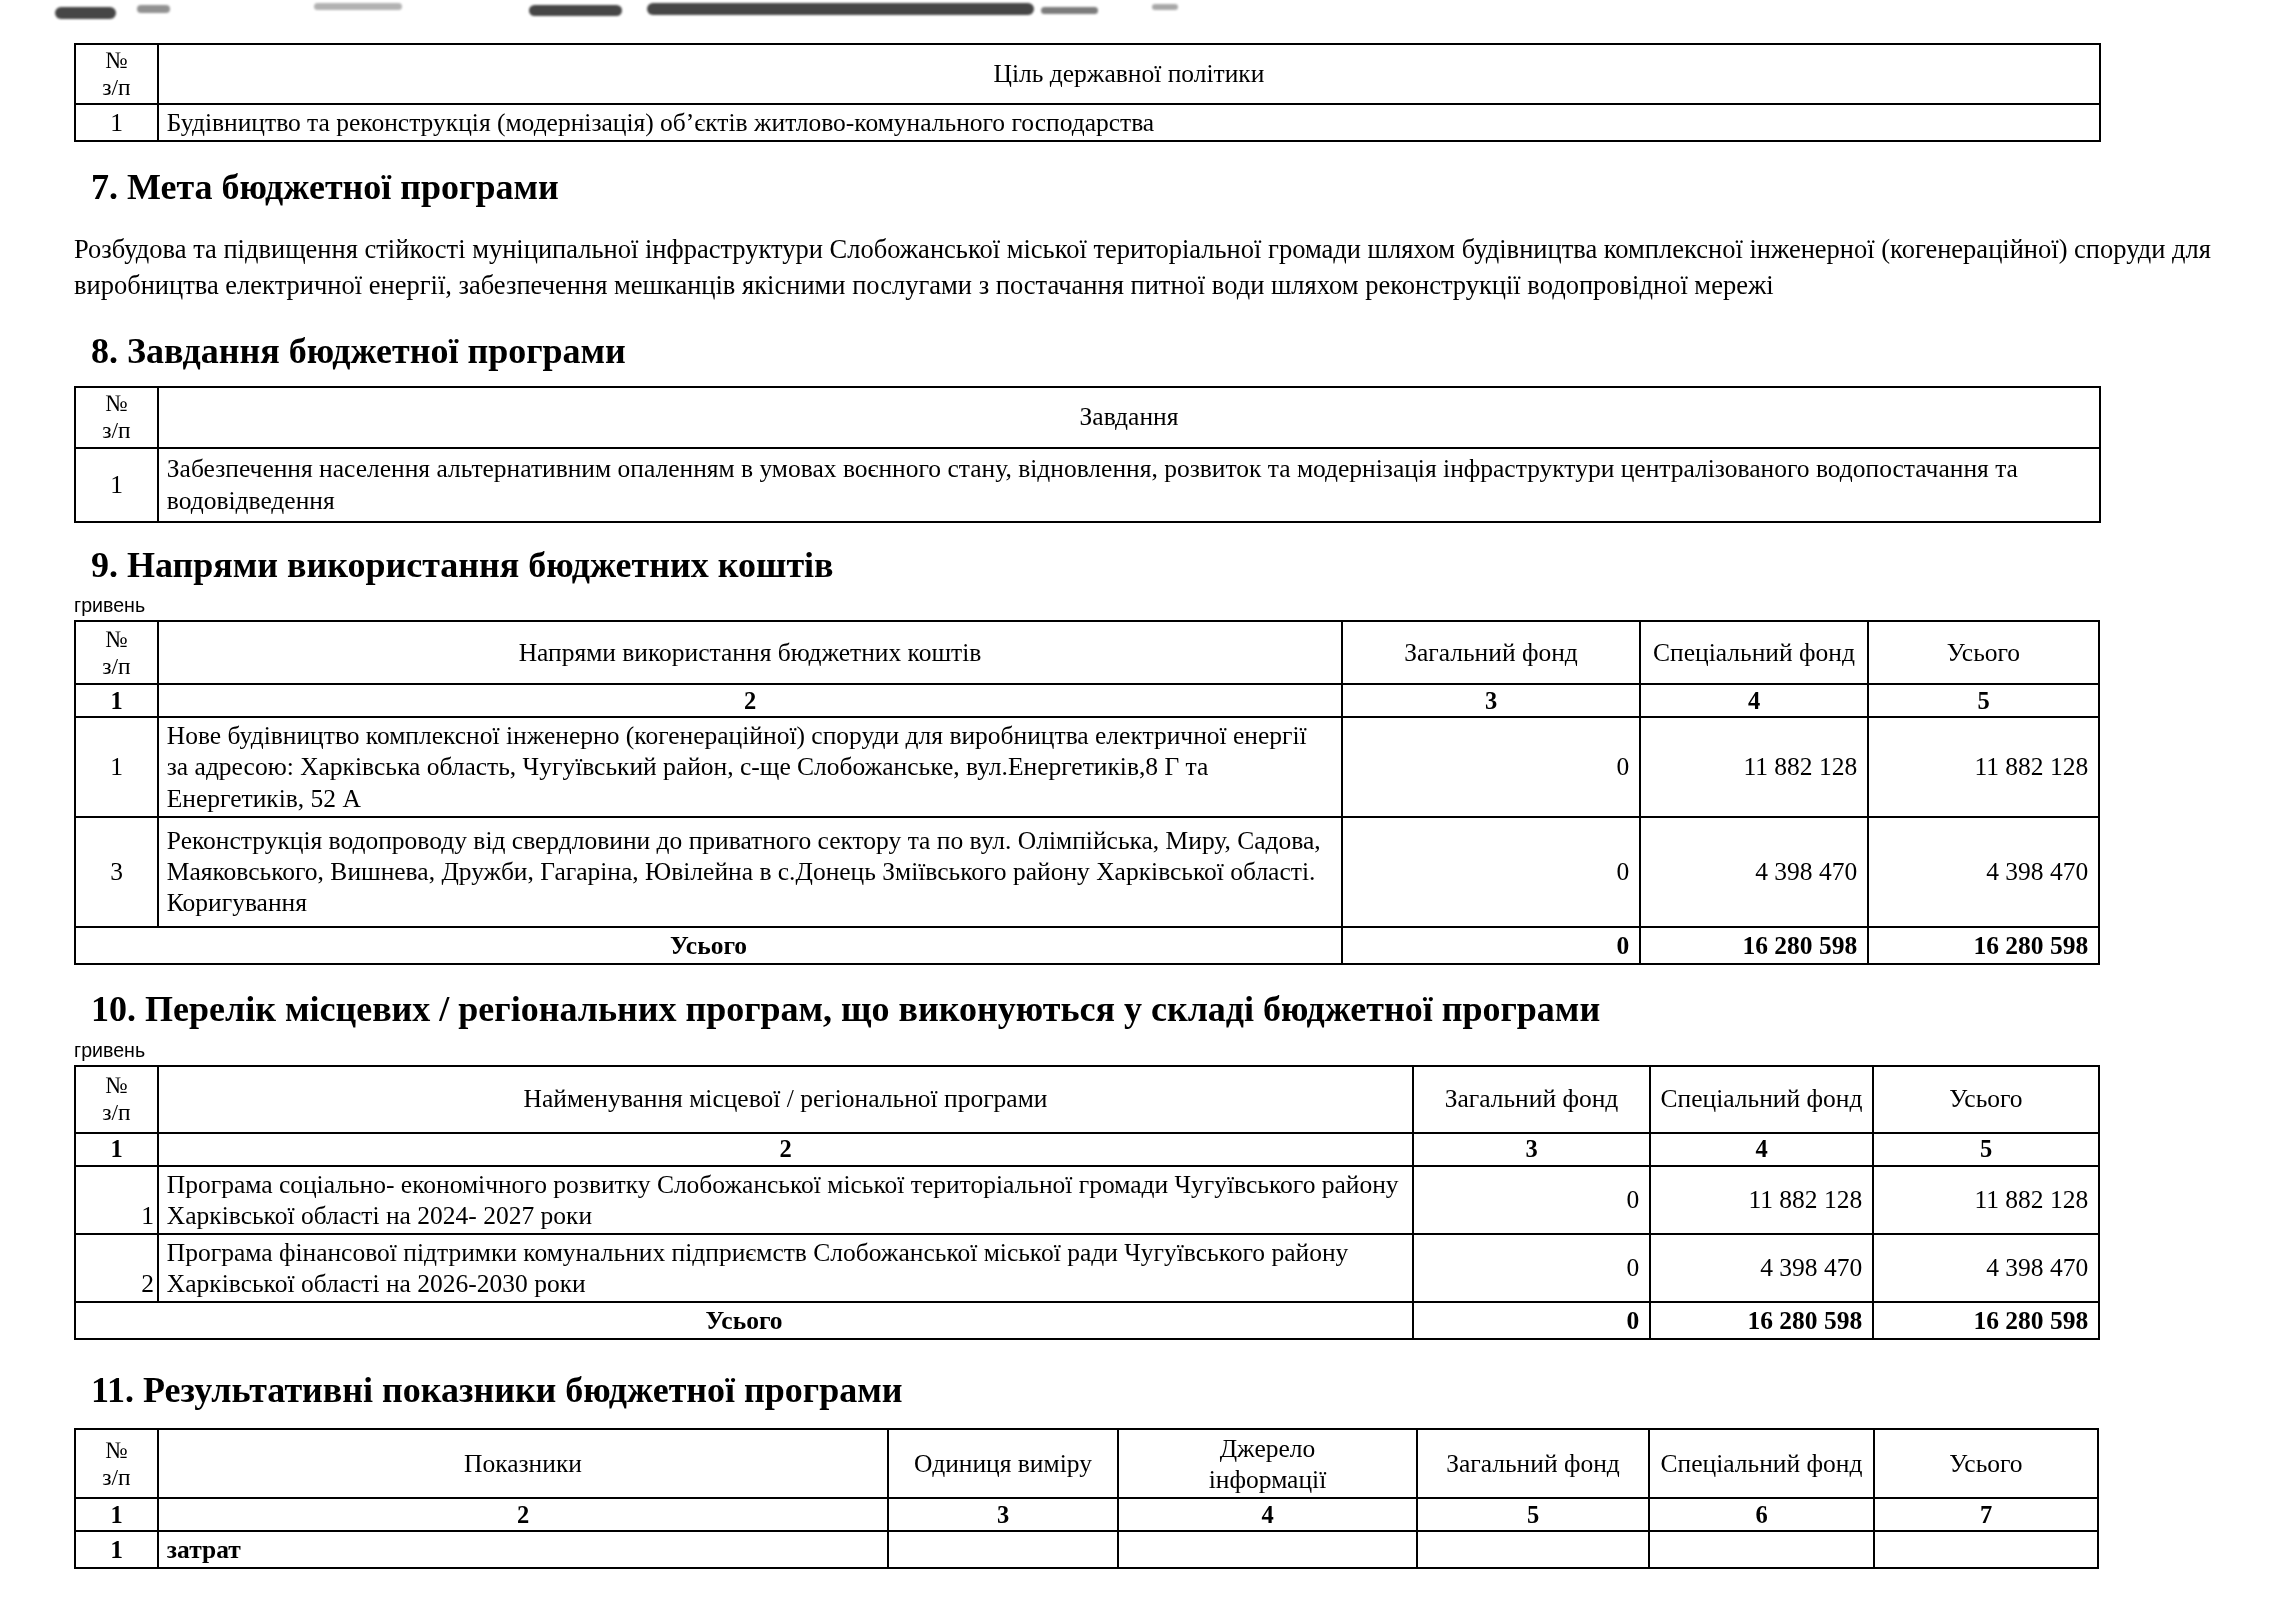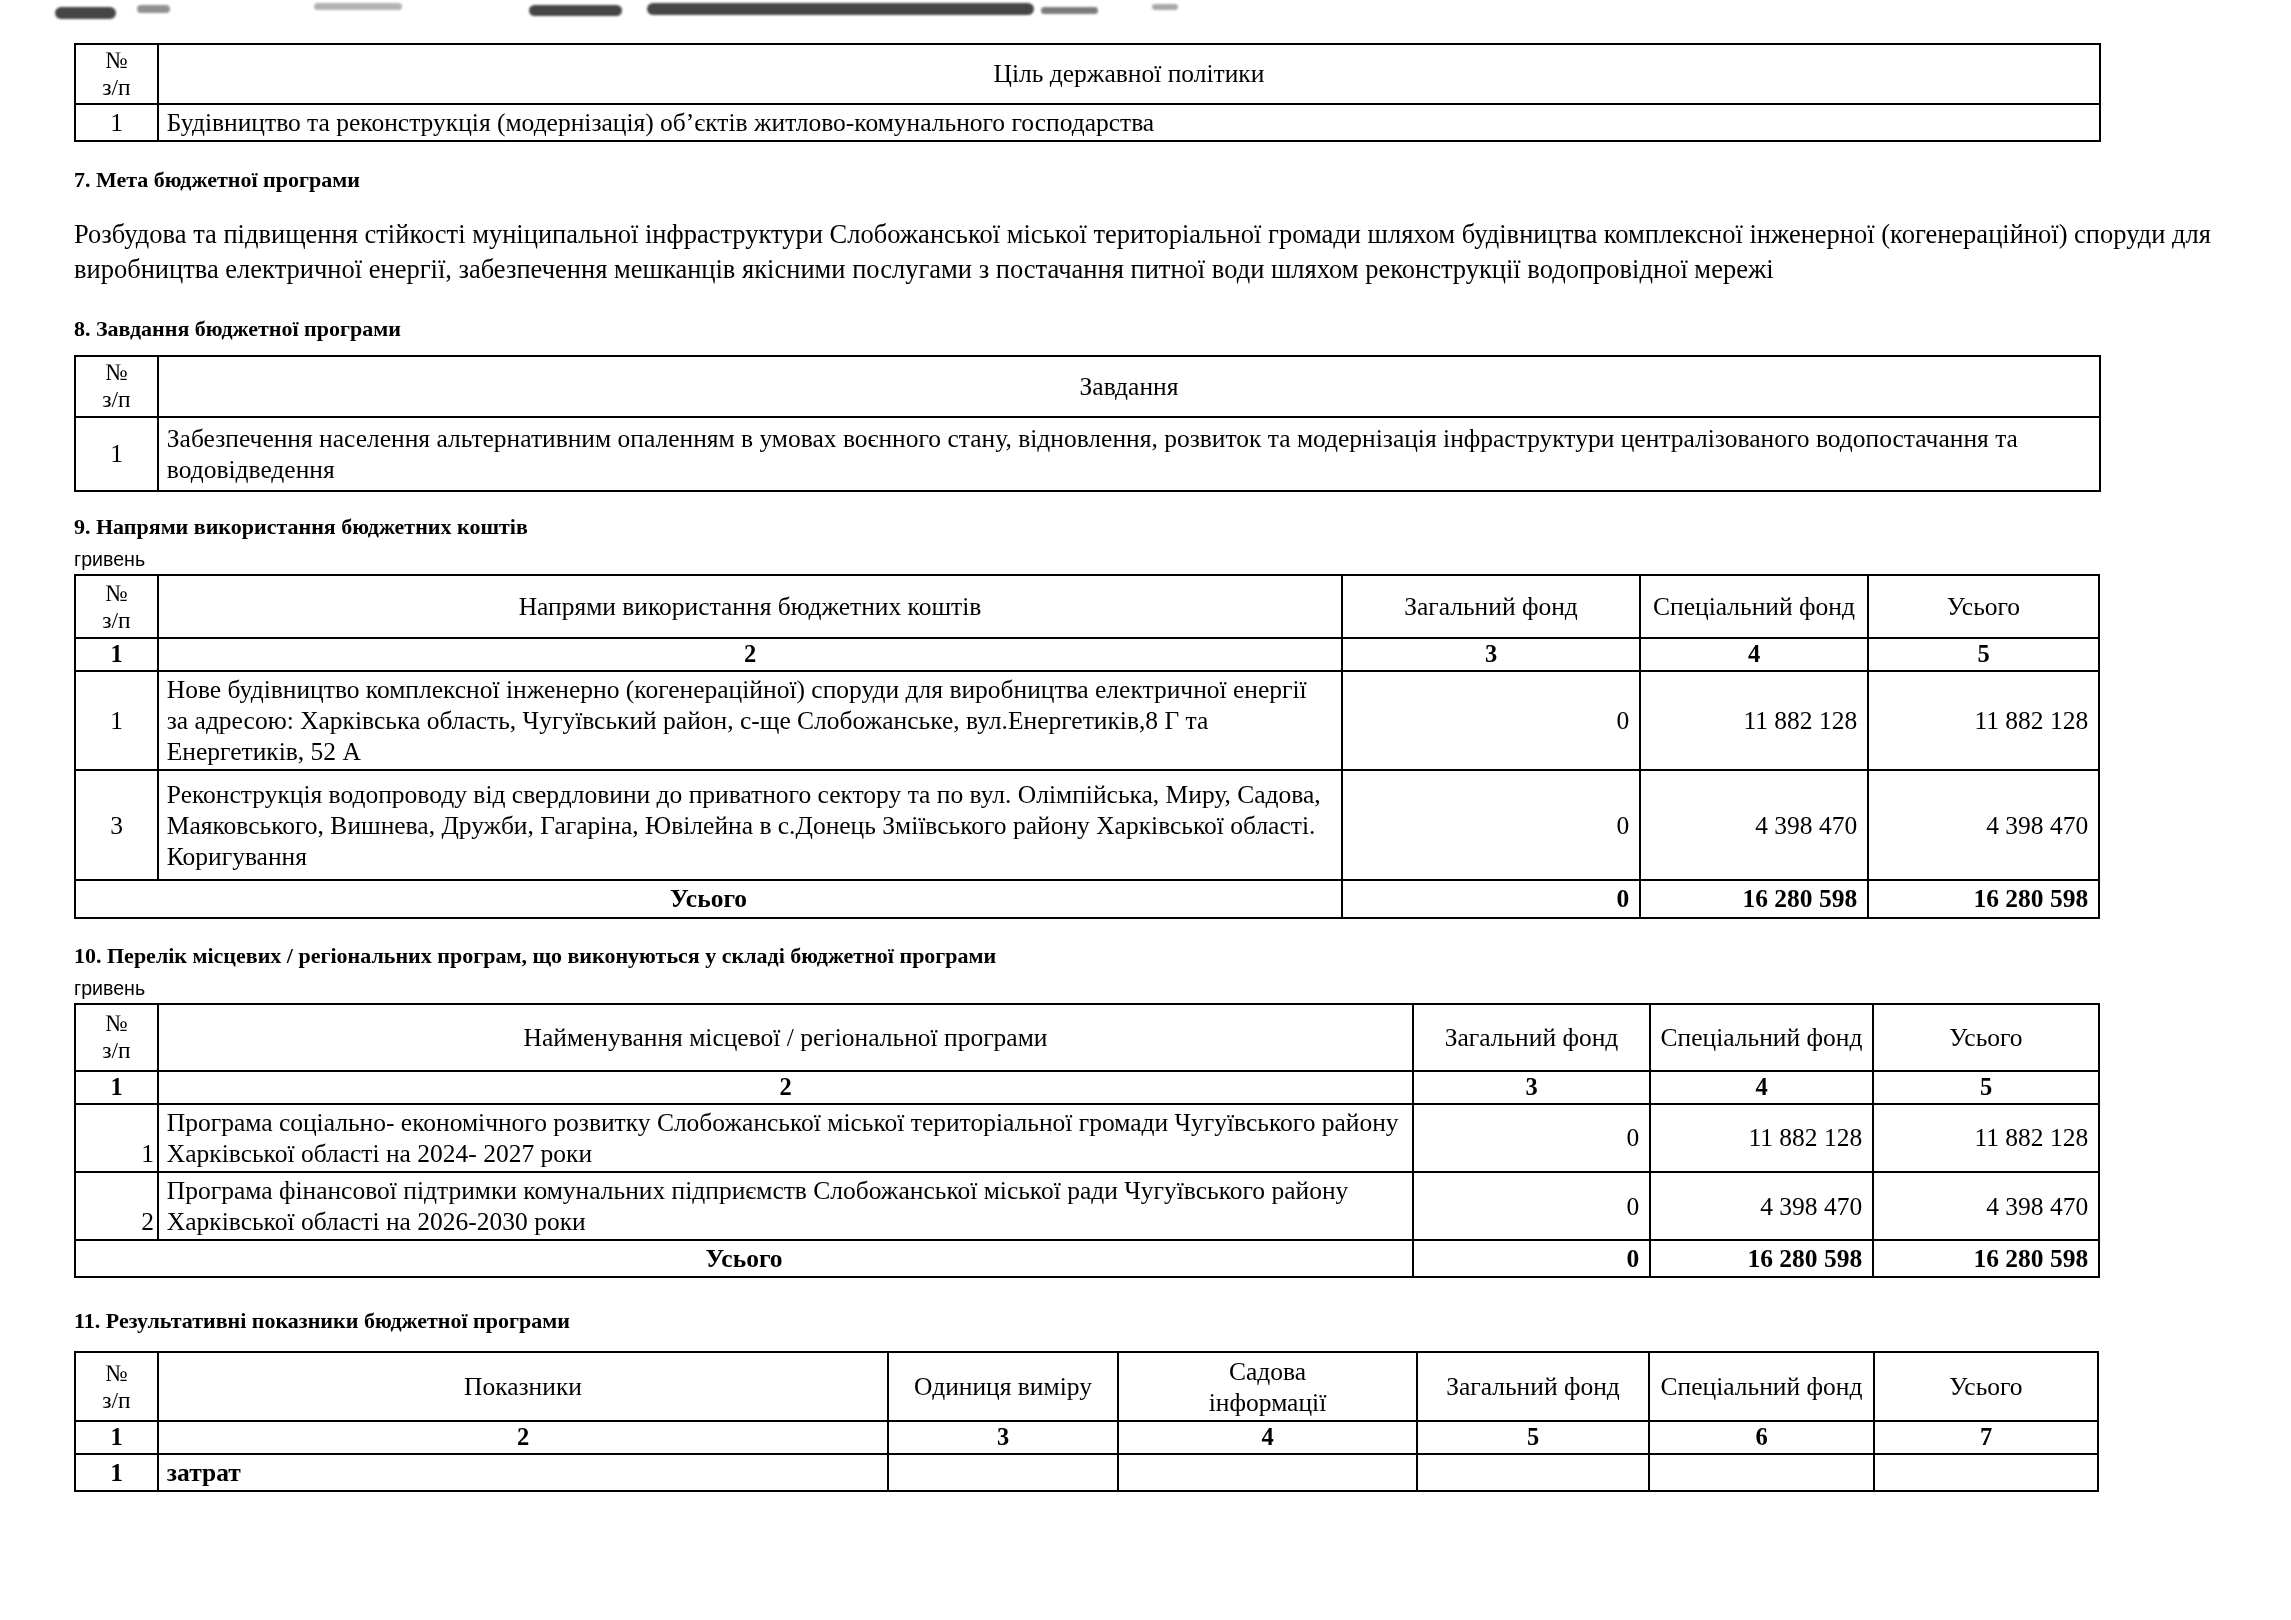--- a/index.html
+++ b/index.html
@@ -4,21 +4,21 @@
 <style>
   * { margin:0; padding:0; box-sizing:border-box; }
   html,body { background:#ffffff; }
   body {
     width:2292px; height:1620px; position:relative; overflow:hidden;
     font-family:"Liberation Serif", serif; color:#000;
   }
   .blob { position:absolute; background:#262626; border-radius:6.9px; filter:blur(1.2px); opacity:.85; }
   .page { padding:43px 0 0 74px; }
 
-  h2.sec { font-size:22px; font-weight:bold; line-height:1.1; }
+  h2.sec { font-size:36px; font-weight:bold; line-height:1.1;margin-left:17px; }
 
   .para { width:2171px; font-size:26.5px; line-height:1.34; margin-top:25px; }
 
   table { border-collapse:collapse; table-layout:fixed; width:2025px; background:#fff; }
   td { border:2px solid #000; font-size:25.5px; line-height:1.22; padding:2px 7.8px; vertical-align:middle; overflow:hidden; word-wrap:break-word; }
   .c { text-align:center; }
   .r { text-align:right; padding-right:9.8px; }
   .b { font-weight:bold; }
   .nb { text-align:right; vertical-align:bottom; padding-right:2.9px; }
   .hdr-num { font-size:23.5px; line-height:1.15; text-align:center; }
@@ -207,21 +207,21 @@
     </colgroup>
     <tbody>
       <tr style="height:69px">
         <td class="hdr-num">
           <div>№</div>
           <div>з/п</div>
         </td>
         <td class="c">Показники</td>
         <td class="c">Одиниця виміру</td>
         <td class="c">
-          <div>Садова</div>
+          <div>Джерело</div>
           <div>інформації</div>
         </td>
         <td class="c">Загальний фонд</td>
         <td class="c">Спеціальний фонд</td>
         <td class="c">Усього</td>
       </tr>
       <tr class="idx" style="height:33px">
         <td>1</td>
         <td>2</td>
         <td>3</td>

